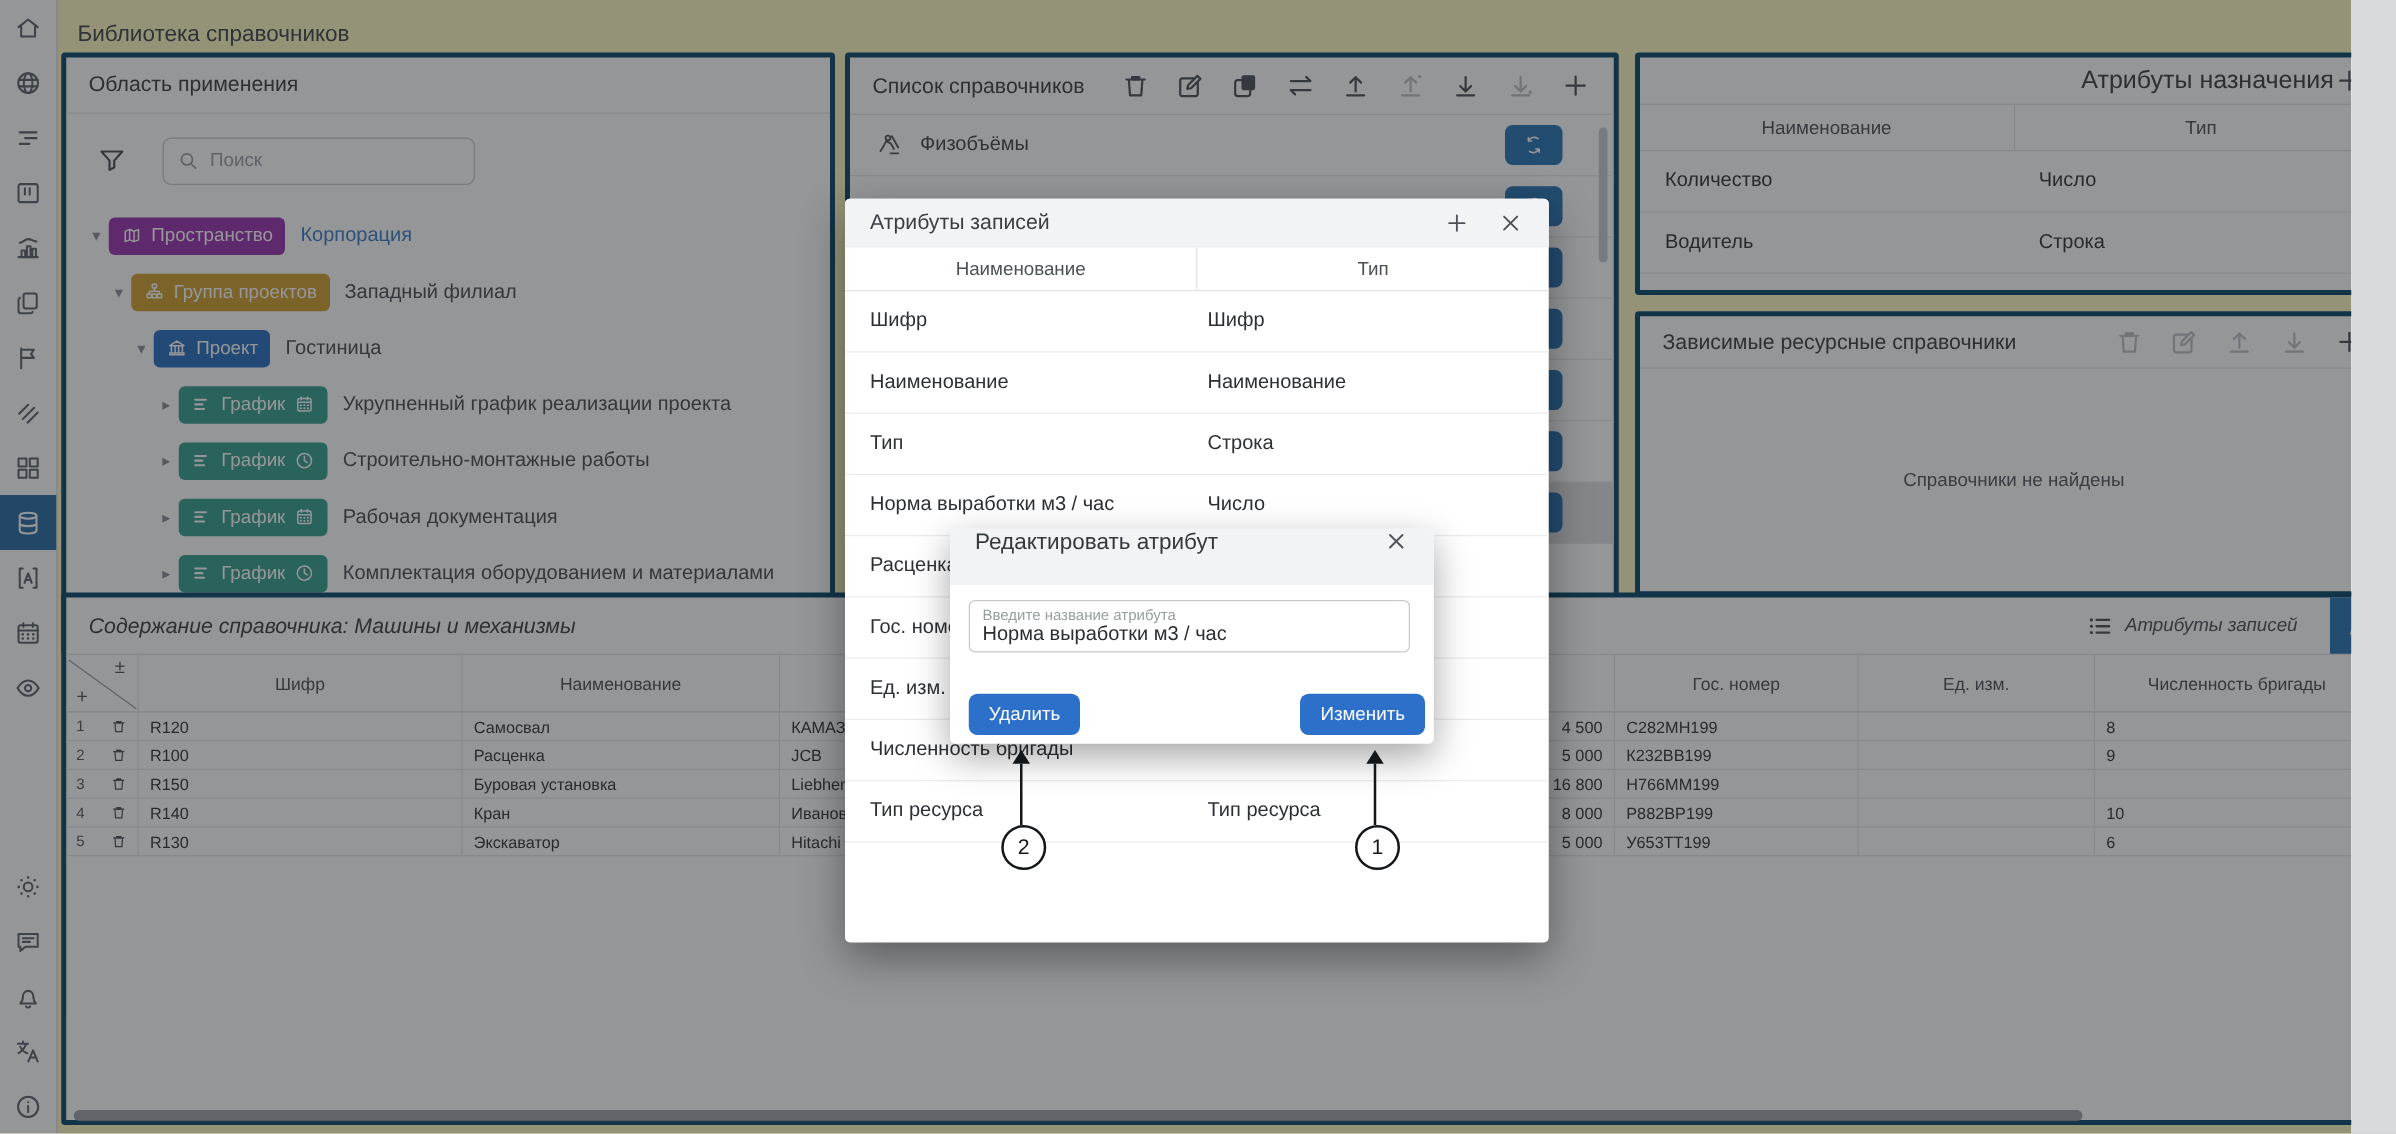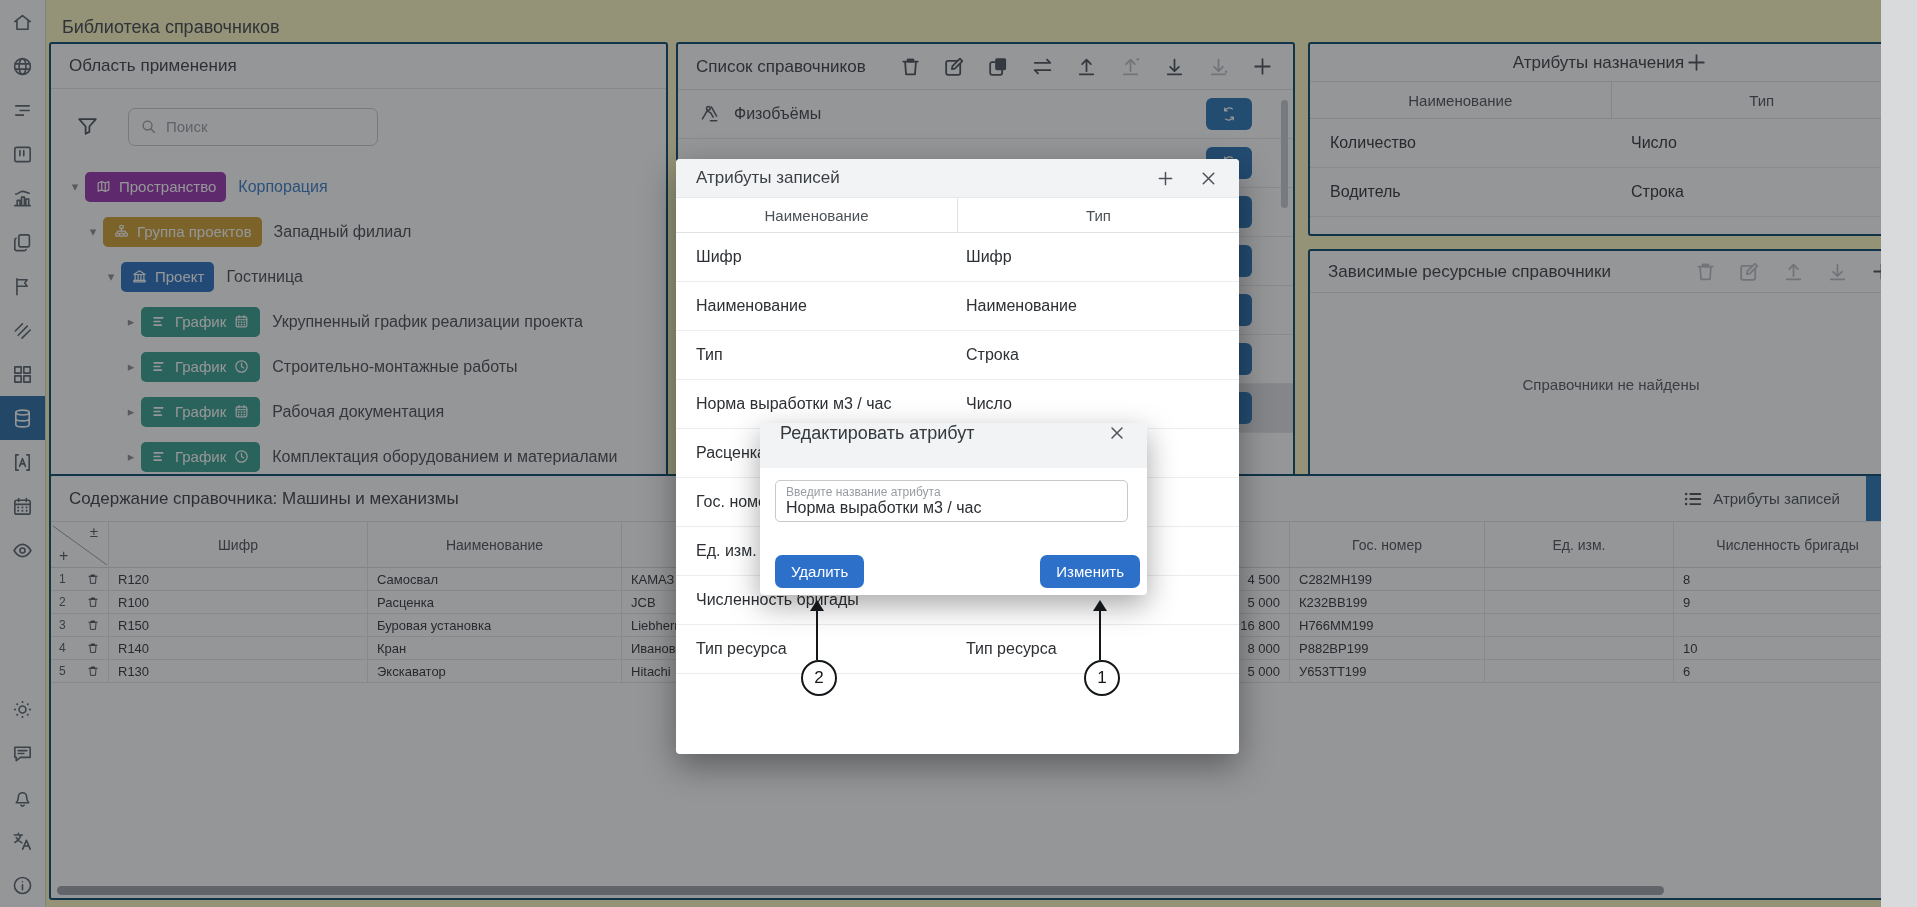--- a/index.html
+++ b/index.html
@@ -7,21 +7,21 @@
           font-family:"Liberation Sans","DejaVu Sans",sans-serif;color:#3c4043;}
   
   .sidebar{position:absolute;left:0;top:0;width:45px;height:907px;background:#ffffff;
            border-right:1px solid #d7dadd;display:flex;flex-direction:column;z-index:1;}
   .side-tile{width:45px;height:44px;display:flex;align-items:center;justify-content:center;color:#5c6670;}
   .side-tile svg{width:23px;height:23px;}
   .side-tile.active{background:#2e6da4;color:#ffffff;}
   .side-spacer{flex:1;}
   
   .app-title{position:absolute;left:62px;top:17px;font-size:18px;color:#45494d;}
-  .panel{position:absolute;background:#fff;border:2px solid #0c4a6e;border-radius:3px;box-sizing:border-box;}
+  .panel{position:absolute;background:#fff;border:4px solid #0c4a6e;border-radius:3px;box-sizing:border-box;}
   .p-head{display:flex;align-items:center;padding:0 18px;border-bottom:1px solid #e3e6e8;
           font-size:17px;color:#3e4347;box-sizing:border-box;}
   .icon-btn{display:inline-flex;align-items:center;justify-content:center;color:#4d545b;}
   .icon-btn svg{width:25px;height:25px;}
   .icon-btn.disabled{color:#bcc1c6;}
   
   #scope{left:49px;top:42px;width:619px;height:481px;}
   #scope .p-head{height:45px;}
   .scope-toolbar{position:absolute;left:0;top:45px;width:100%;height:75px;display:flex;align-items:center;padding-left:24px;box-sizing:border-box;}
   .search{margin-left:28px;width:228px;height:36px;border:1px solid #c7cbcf;border-radius:7px;
@@ -45,35 +45,35 @@
   .list-row.selected{background:#dfe1e3;}
   .list-row .ri{color:#555b61;margin-right:13px;display:inline-flex;}
   .list-row .ri svg{width:22px;height:22px;}
   .list-row .lbl{font-size:16px;color:#43484d;}
   .sync-btn{position:absolute;right:41px;top:8px;width:46px;height:32px;background:#2e76b8;border:none;
             border-radius:6px;display:flex;align-items:center;justify-content:center;color:#fff;}
   .sync-btn svg{width:18px;height:18px;}
   .vthumb{position:absolute;width:7px;border-radius:4px;background:#c7cbcf;}
   
   #assignp{left:1308px;top:42px;width:606px;height:194px;overflow:hidden;}
-  #assignp .p-head{height:38px;justify-content:center;font-size:17px;}
+  #assignp .p-head{height:38px;justify-content:flex-end;font-size:20px;}
   .cols-head{display:flex;height:36px;border-bottom:1px solid #dfe2e4;align-items:center;font-size:15px;color:#50565b;}
   .cols-head div{flex:1;text-align:center;}
   .cols-head div:first-child{border-right:1px solid #dfe2e4;height:100%;display:flex;align-items:center;justify-content:center;}
   .kv-row{height:48px;display:flex;align-items:center;border-bottom:1px solid #e9ebed;font-size:16px;color:#33383c;}
   .kv-row .k{width:50%;padding-left:20px;box-sizing:border-box;white-space:nowrap;}
   .kv-row .v{width:50%;padding-left:20px;box-sizing:border-box;}
   
   #depp{left:1308px;top:249px;width:606px;height:228px;text-align:right;}
   #depp .p-head{height:42px;justify-content:space-between;}
   .dep-empty{position:absolute;left:0;top:42px;right:0;bottom:0;display:flex;align-items:center;justify-content:center;
              font-size:15px;color:#565c62;}
   
   #contentp{left:49px;top:474px;width:1865px;height:426px;}
-  #contentp .p-head{height:46px;padding-right:0;}
+  #contentp .p-head{height:46px;padding-right:0;font-style:italic;}
   #contentp .p-head .title{flex:0 0 auto;}
   .head-right{margin-left:auto;display:flex;align-items:center;}
   .attrs-btn{display:flex;align-items:center;gap:9px;font-size:15px;color:#4e545a;margin-right:26px;}
   .attrs-btn svg{width:22px;height:22px;}
   .pencil-btn{width:46px;height:45px;background:#2e76b8;border:none;border-radius:0 2px 0 0;color:#fff;
               display:flex;align-items:center;justify-content:center;}
   .pencil-btn svg{width:21px;height:21px;}
   .ctable{position:absolute;left:0;top:46px;width:100%;}
   .crow{position:relative;height:23px;}
   .crow.header{height:45px;border-bottom:1px solid #d9dcdf;}

